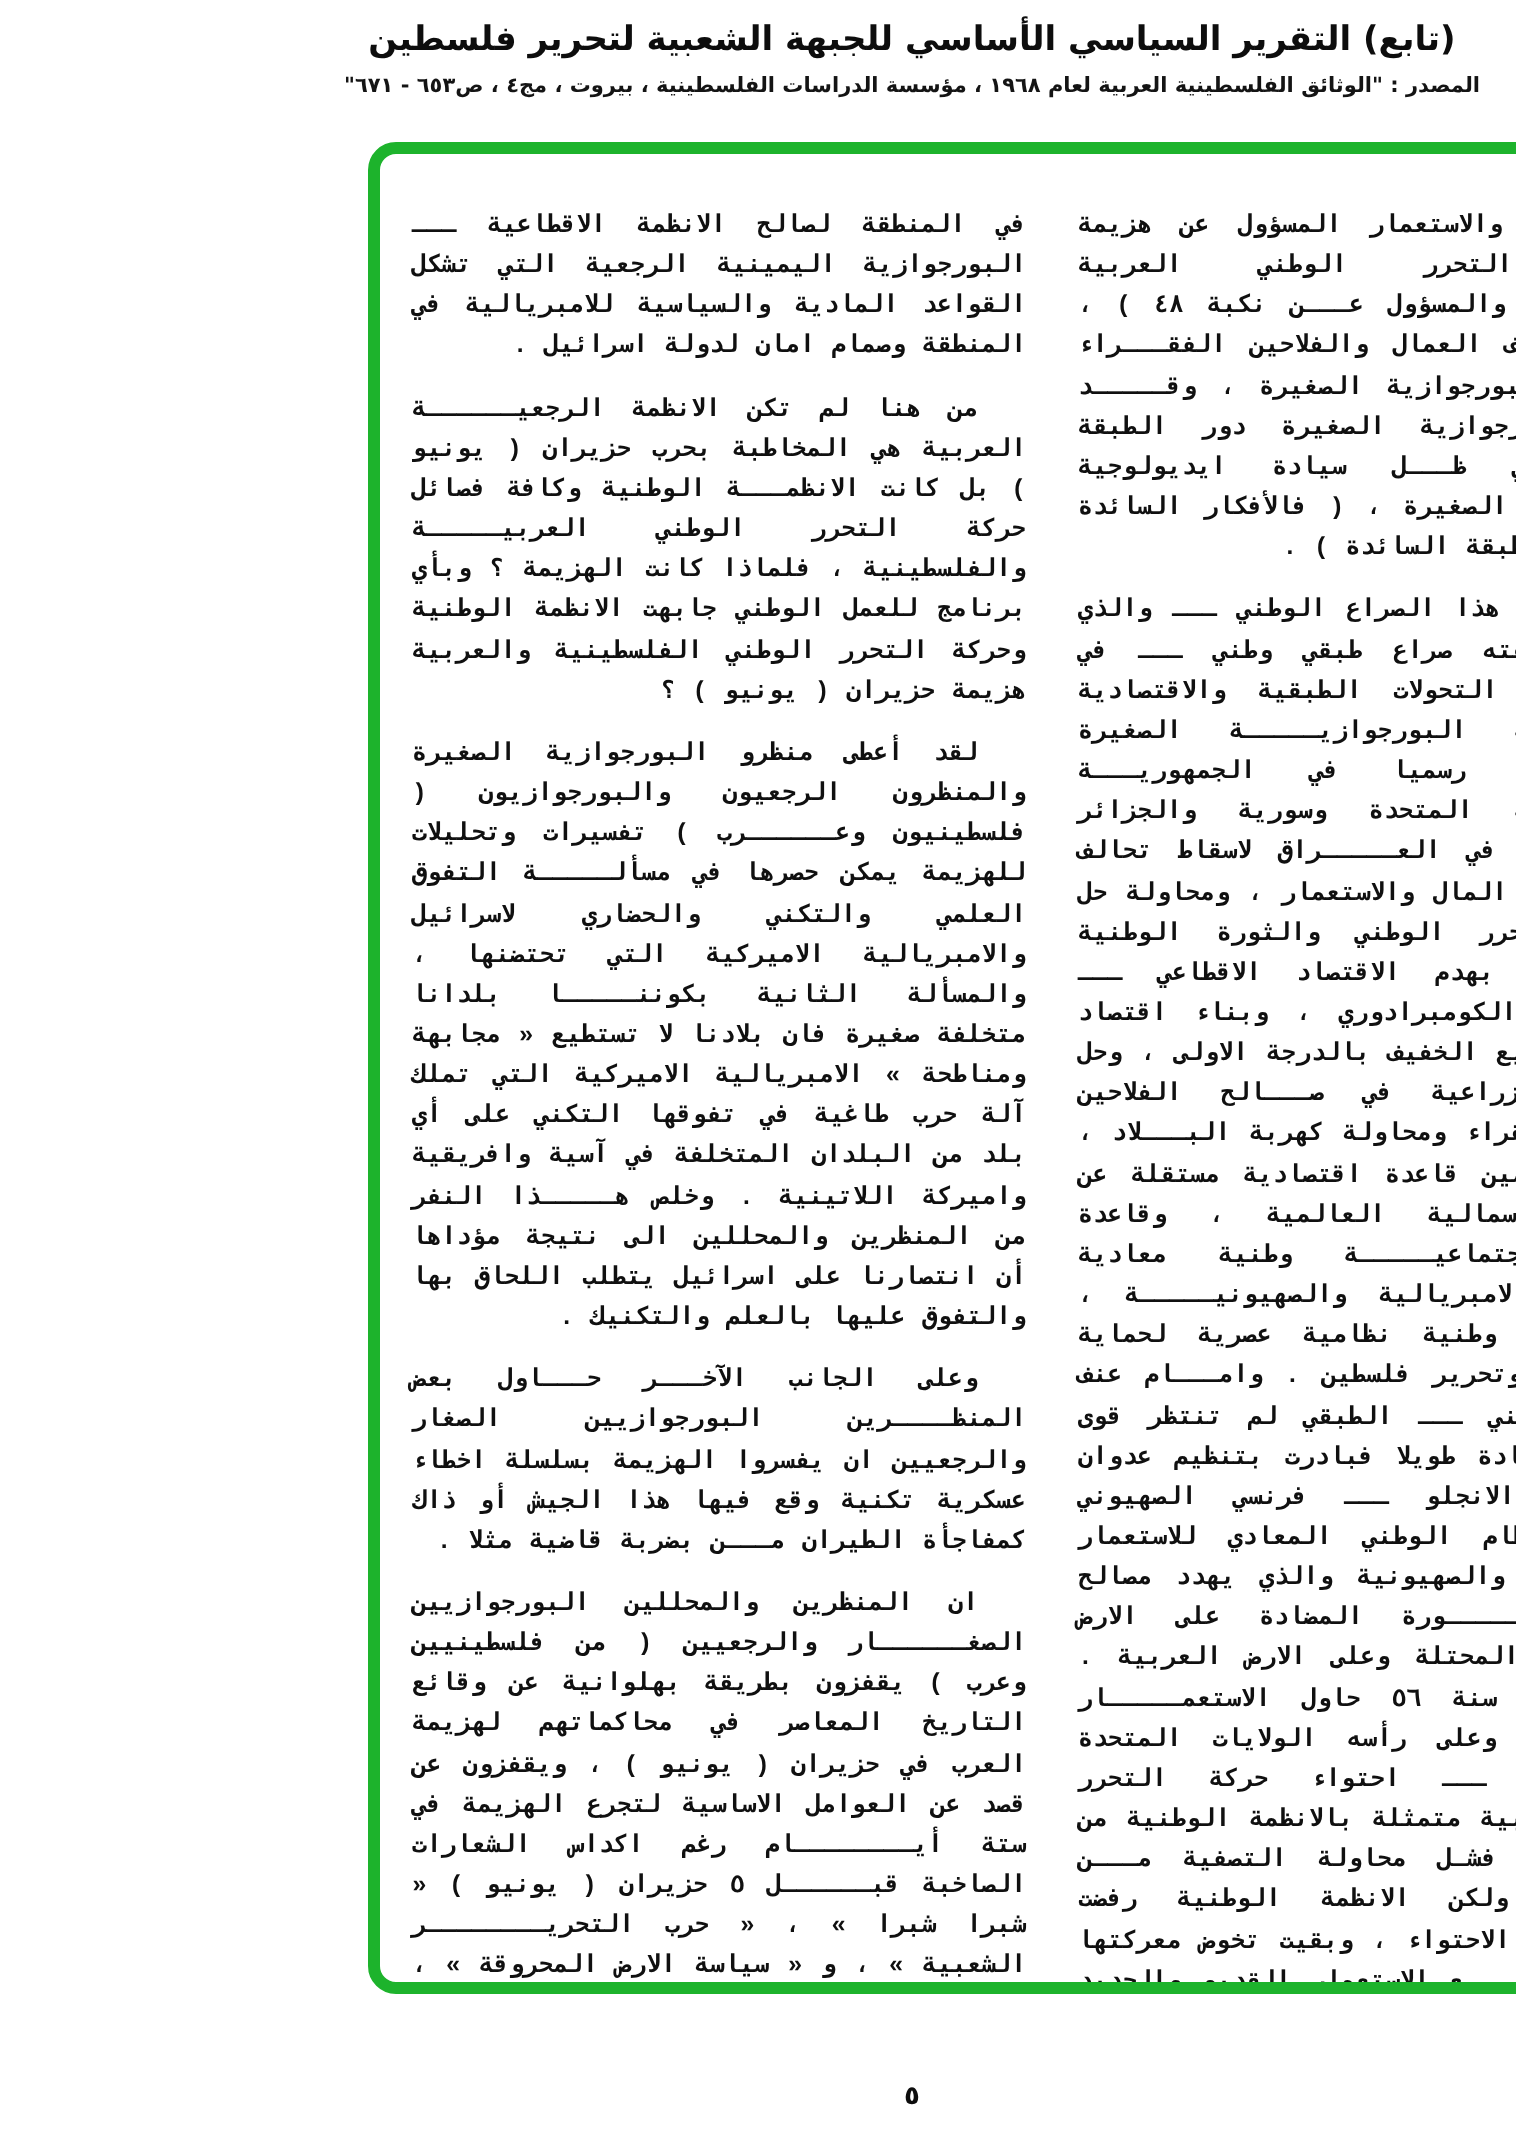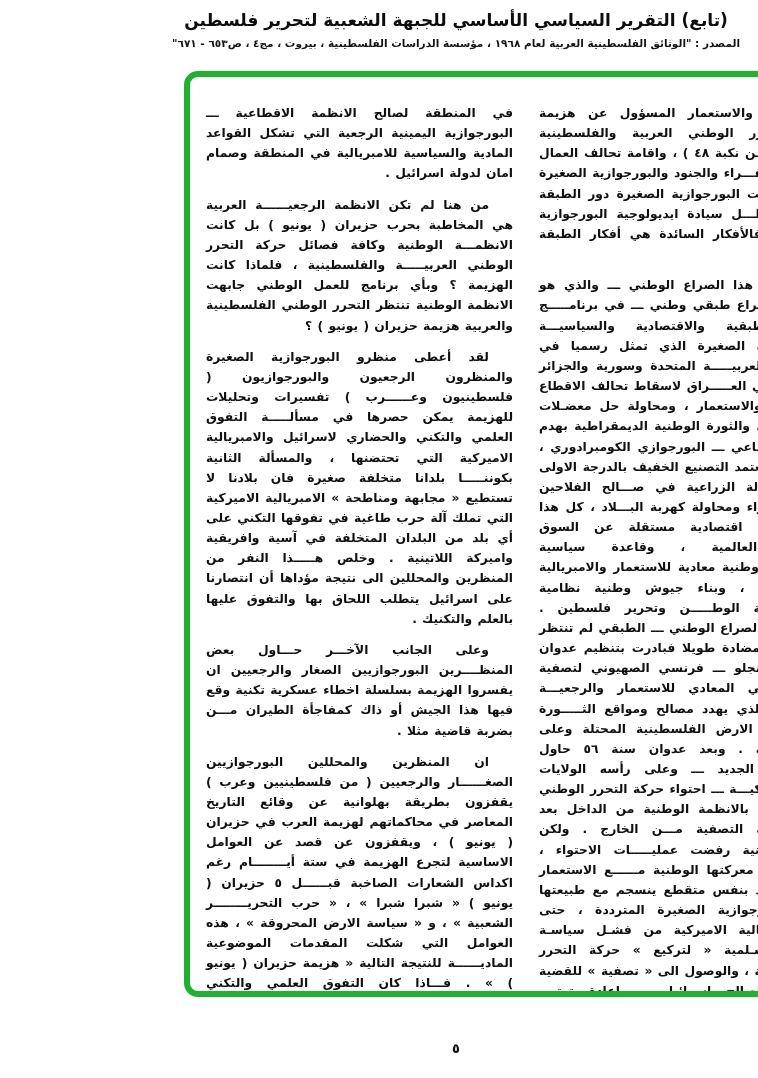--- a/index.html
+++ b/index.html
@@ -45,20 +45,21 @@
   }
   .columns {
     display: flex;
     gap: 26px;
     height: 100%;
   }
   .col {
     flex: 1 1 0;
     text-align: justify;
     text-justify: inter-word;
+    font-family: Liberation Mono, monospace;
   }
   .col p {
     font-size: 12.3px;
     line-height: 1.64;
     font-weight: bold;
     color: #101010;
     margin-bottom: 11px;
     word-spacing: 1px;
   }
   .col p.indent { text-indent: 24px; }
@@ -85,21 +86,21 @@
   <div class="frame">
     <div class="columns">
 
       <div class="col">
         <p>ورأس المال والاستعمار المسؤول عن هزيمة حـــركة التحرر الوطني العربية والفلسطينية والمسؤول عـــن نكبة ٤٨ ) ، واقامة تحالف العمال والفلاحين الفقـــراء والجنود والبورجوازية الصغيرة ، وقـــــد احتلت البورجوازية الصغيرة دور الطبقة القائدة في ظـــل سيادة ايديولوجية البورجوازية الصغيرة ، ( فالأفكار السائدة هي أفكار الطبقة السائدة ) .</p>
         <p class="indent">وقد تمثل هذا الصراع الوطني ـــ والذي هو في حقيقته صراع طبقي وطني ـــ في برنامـــــج التحولات الطبقية والاقتصادية والسياسيـــة البورجوازيـــــة الصغيرة الذي تمثل رسميا في الجمهوريـــة العربيـــــة المتحدة وسورية والجزائر والى حد ما في العـــــراق لاسقاط تحالف الاقطاع ورأس المال والاستعمار ، ومحاولة حل معضـلات التحرر الوطني والثورة الوطنية الديمقراطية بهدم الاقتصاد الاقطاعي ـــ البورجوازي الكومبرادوري ، وبناء اقتصاد يعتمد التصنيع الخفيف بالدرجة الاولى ، وحل المسألة الزراعية في صـــالح الفلاحين الاجراء والفقراء ومحاولة كهربة البـــلاد ، كل هذا لتأمين قاعدة اقتصادية مستقلة عن السوق الرأسمالية العالمية ، وقاعدة سياسية واجتماعيـــــة وطنية معادية للاستعمار والامبريالية والصهيونيـــــة ، وبناء جيوش وطنية نظامية عصرية لحماية الوطـــــن وتحرير فلسطين . وامـــام عنف الصراع الوطني ـــ الطبقي لم تنتظر قوى الثورة المضادة طويلا فبادرت بتنظيم عدوان سنة ١٩٥٦ الانجلو ـــ فرنسي الصهيوني لتصفية النظام الوطني المعادي للاستعمار والرجعيـــة والصهيونية والذي يهدد مصالح ومواقع الثـــــورة المضادة على الارض الفلسطينية المحتلة وعلى الارض العربية . وبعد عدوان سنة ٥٦ حاول الاستعمـــــار الجديد ـــ وعلى رأسه الولايات المتحدة الاميركيـــة ـــ احتواء حركة التحرر الوطني العربية متمثلة بالانظمة الوطنية من الداخل بعد فشـل محاولة التصفية مـــن الخارج . ولكن الانظمة الوطنية رفضت عمليـــــات الاحتواء ، وبقيت تخوض معركتها الوطنية مــــــع الاستعمار القديم والجديد بنفس متقطع ينسجم مع طبيعتها الطبقية البورجوازية الصغيرة المترددة ، حتى تأكدت الامبريالية الاميركية من فشـل سياسـة الاحتـــواء السـلمية « لتركيع » حركة التحرر الوطني العربية ، والوصول الى « تصفية » للقضية الفلسطينية لصالح اسرائيل ، واعادة ترتيب الخارطة الطبقية والسياسية</p>
       </div>
 
       <div class="col">
         <p>في المنطقة لصالح الانظمة الاقطاعية ـــ البورجوازية اليمينية الرجعية التي تشكل القواعد المادية والسياسية للامبريالية في المنطقة وصمام امان لدولة اسرائيل .</p>
-        <p class="indent">من هنا لم تكن الانظمة الرجعيــــــة العربية هي المخاطبة بحرب حزيران ( يونيو ) بل كانت الانظمـــة الوطنية وكافة فصائل حركة التحرر الوطني العربيـــــة والفلسطينية ، فلماذا كانت الهزيمة ؟ وبأي برنامج للعمل الوطني جابهت الانظمة الوطنية تنتظر التحرر الوطني الفلسطينية والعربية هزيمة حزيران ( يونيو ) ؟</p>
+        <p class="indent">من هنا لم تكن الانظمة الرجعيــــــة العربية هي المخاطبة بحرب حزيران ( يونيو ) بل كانت الانظمـــة الوطنية وكافة فصائل حركة التحرر الوطني العربيـــــة والفلسطينية ، فلماذا كانت الهزيمة ؟ وبأي برنامج للعمل الوطني جابهت الانظمة الوطنية وحركة التحرر الوطني الفلسطينية والعربية هزيمة حزيران ( يونيو ) ؟</p>
         <p class="indent">لقد أعطى منظرو البورجوازية الصغيرة والمنظرون الرجعيون والبورجوازيون ( فلسطينيون وعــــــرب ) تفسيرات وتحليلات للهزيمة يمكن حصرها في مسألـــــة التفوق العلمي والتكني والحضاري لاسرائيل والامبريالية الاميركية التي تحتضنها ، والمسألة الثانية بكوننـــــا بلدانا متخلفة صغيرة فان بلادنا لا تستطيع « مجابهة ومناطحة » الامبريالية الاميركية التي تملك آلة حرب طاغية في تفوقها التكني على أي بلد من البلدان المتخلفة في آسية وافريقية واميركة اللاتينية . وخلص هـــــذا النفر من المنظرين والمحللين الى نتيجة مؤداها أن انتصارنا على اسرائيل يتطلب اللحاق بها والتفوق عليها بالعلم والتكنيك .</p>
         <p class="indent">وعلى الجانب الآخـــر حـــاول بعض المنظــــرين البورجوازيين الصغار والرجعيين ان يفسروا الهزيمة بسلسلة اخطاء عسكرية تكنية وقع فيها هذا الجيش أو ذاك كمفاجأة الطيران مـــن بضربة قاضية مثلا .</p>
         <p class="indent">ان المنظرين والمحللين البورجوازيين الصغــــــار والرجعيين ( من فلسطينيين وعرب ) يقفزون بطريقة بهلوانية عن وقائع التاريخ المعاصر في محاكماتهم لهزيمة العرب في حزيران ( يونيو ) ، ويقفزون عن قصد عن العوامل الاساسية لتجرع الهزيمة في ستة أيــــــــام رغم اكداس الشعارات الصاخبة قبــــــل ٥ حزيران ( يونيو ) « شبرا شبرا » ، « حرب التحريــــــــر الشعبية » ، و « سياسة الارض المحروقة » ، هذه العوامل التي شكلت المقدمات الموضوعية الماديــــــة للنتيجة التالية « هزيمة حزيران ( يونيو ) » . فـــاذا كان التفوق العلمي والتكني الاسرائيلي والامبريالي العامل الاساسي في الهزيمة ، فكيف يكــــــون تفسير المجابهة الفيتنامية لنصف مليون جندي اميركي بالإضافة الى نصف مليون جندي تابع لحكومة سايجون العميلة ؟</p>
       </div>
 
     </div>
   </div>
 
   <div class="page-number">٥</div>
 

